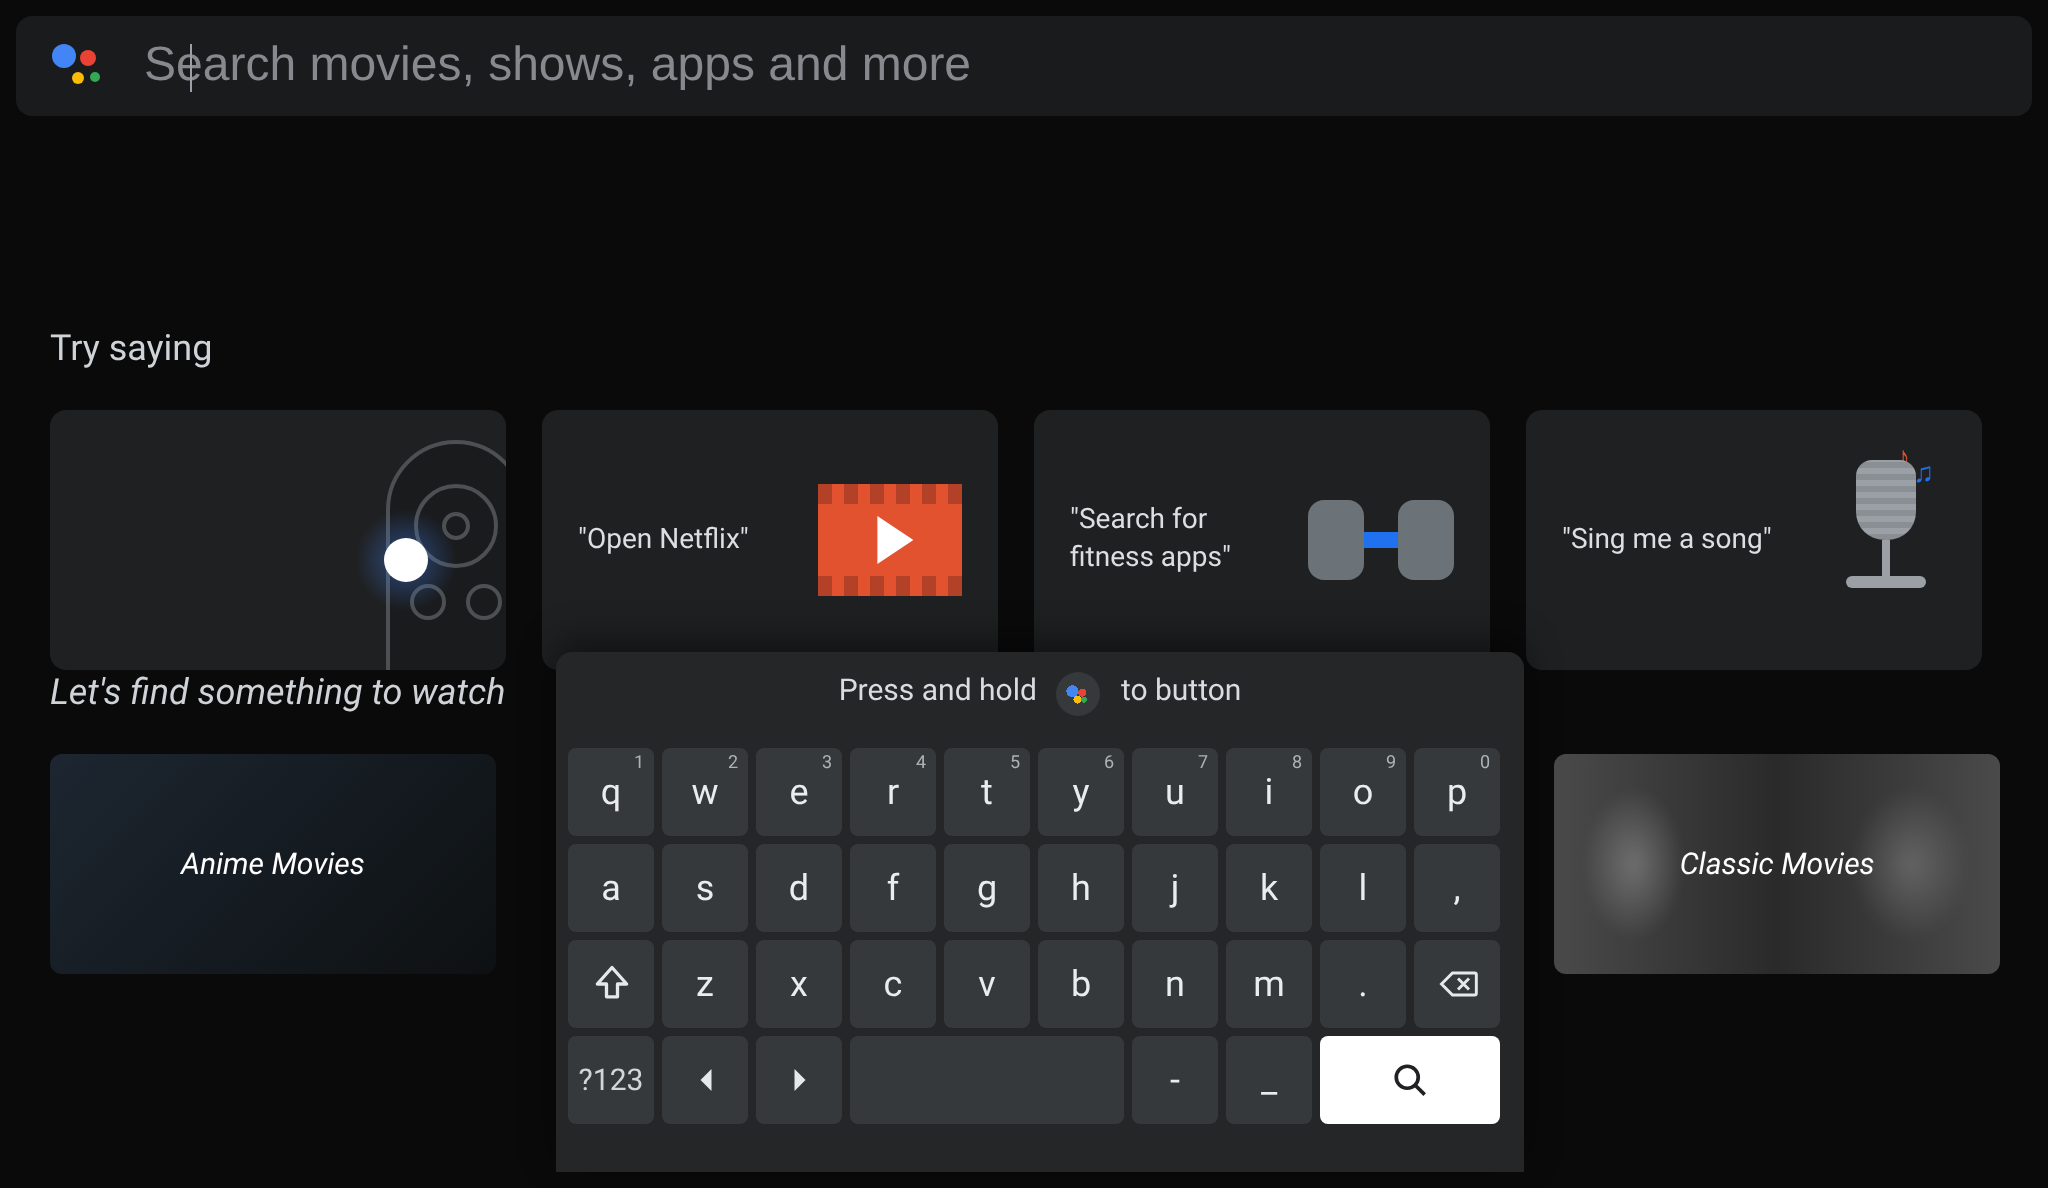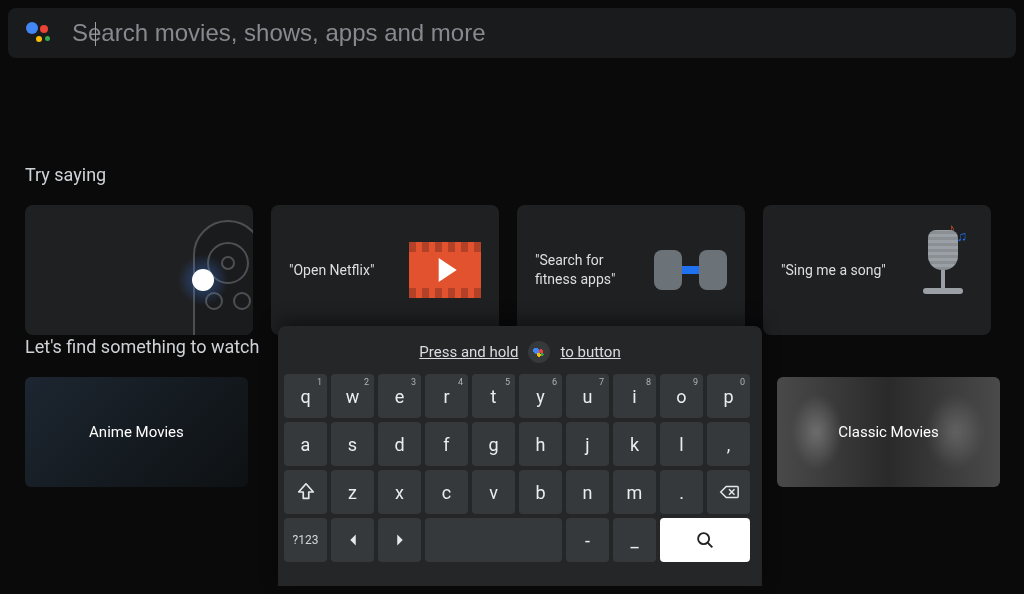--- a/index.html
+++ b/index.html
@@ -179,21 +179,21 @@
     .mic { position: relative; width: 60px; height: 80px; margin-left: auto; }
     .mic .head { position:absolute; left:15px; top:0; width:30px; height:40px; border-radius:8px 8px 14px 14px; background:#9aa0a6;
       background-image: repeating-linear-gradient(0deg,#8a8f94 0 3px,#9aa0a6 3px 6px); }
     .mic .stand { position:absolute; left:28px; top:40px; width:4px; height:20px; background:#9aa0a6; }
     .mic .base { position:absolute; left:10px; top:58px; width:40px; height:6px; border-radius:3px; background:#9aa0a6; }
     .notes { position:absolute; right:6px; top:-2px; font-size:14px; }
     .note1 { color:#1f71f0; }
     .note2 { color:#E2522F; position:absolute; right:18px; top:-10px; }
 
     
-    .find-section { position: absolute; top: 336px; left: 25px; right: 24px; }
+    .find-section { position: absolute; top: 336px; left: 25px; right: 24px; font-style: italic; }
     .find-heading { margin-bottom: 20px; }
     .tile-row { display: flex; gap: 31px; }
     .tile {
       width: 228px;
       height: 110px;
       border-radius: 6px;
       background: linear-gradient(135deg,#1d2631 0%, #13191e 60%, #0e1113 100%);
       display: flex;
       align-items: center;
       justify-content: center;
@@ -228,28 +228,26 @@
       top: 326px;
       width: 484px;
       height: 260px;
       background: #242628;
       border-radius: 8px 8px 0 0;
       padding: 10px 6px 6px;
       box-shadow: 0 -6px 18px rgba(0,0,0,.45);
     }
     .kb-hint {
       display:flex;
-      align-items:center;
       justify-content:center;
       gap:10px;
       color:#d9dde1;
       font-size:15px;
       height:32px;
       margin-bottom:6px;
-      text-decoration:underline;
     }
     .kb-hint .mini-logo {
       width: 22px; height: 22px; border-radius: 50%; background: #36393b;
       position: relative;
     }
     .kb-hint .mini-logo::before {
       content:"";
       position:absolute; inset:4px; border-radius:50%;
       background:
         radial-gradient(circle at 30% 40%, #4285F4 0 3px, transparent 3px),
@@ -277,21 +275,21 @@
       right: 5px;
       font-size: 9px;
       color:#aeb3b7;
     }
     .key.dim { color:#d2d6d9; }
     .key.icon svg { width:22px; height:22px; fill:#e6e9eb; }
     .key.white { background:#fff; }
     .key.white svg { fill:#202124; }
     .key.w-space { flex: 0 0 137px; }
     .key.w-search { flex: 0 0 90px; }
-    .key.w-sym { flex: 0 0 43px; font-size: 12px; text-align: center; }
+    .key.w-sym { flex: 0 0 43px; font-size: 15px; text-align: center; }
   </style>
 </head>
 <body>
 
 <div class="searchbar">
   <span class="assistant-logo">
     <span class="d d-blue"></span>
       <span class="d d-red"></span>
     <span class="d d-yellow"></span>
       <span class="d d-green"></span>

